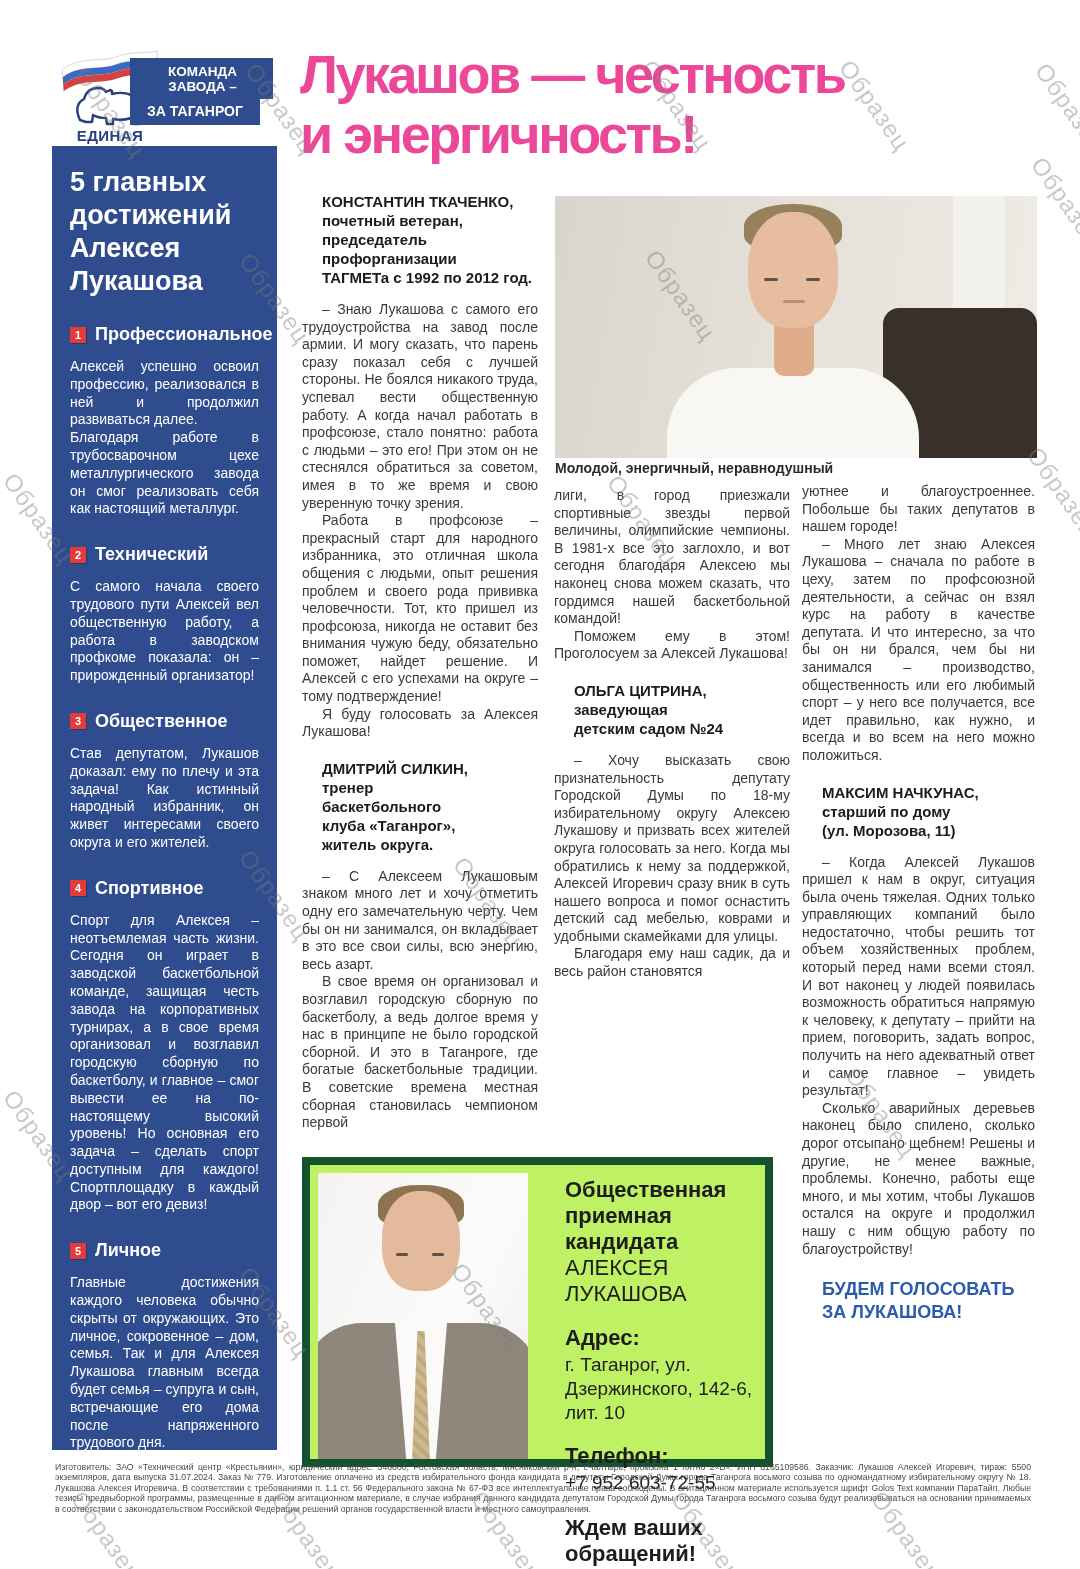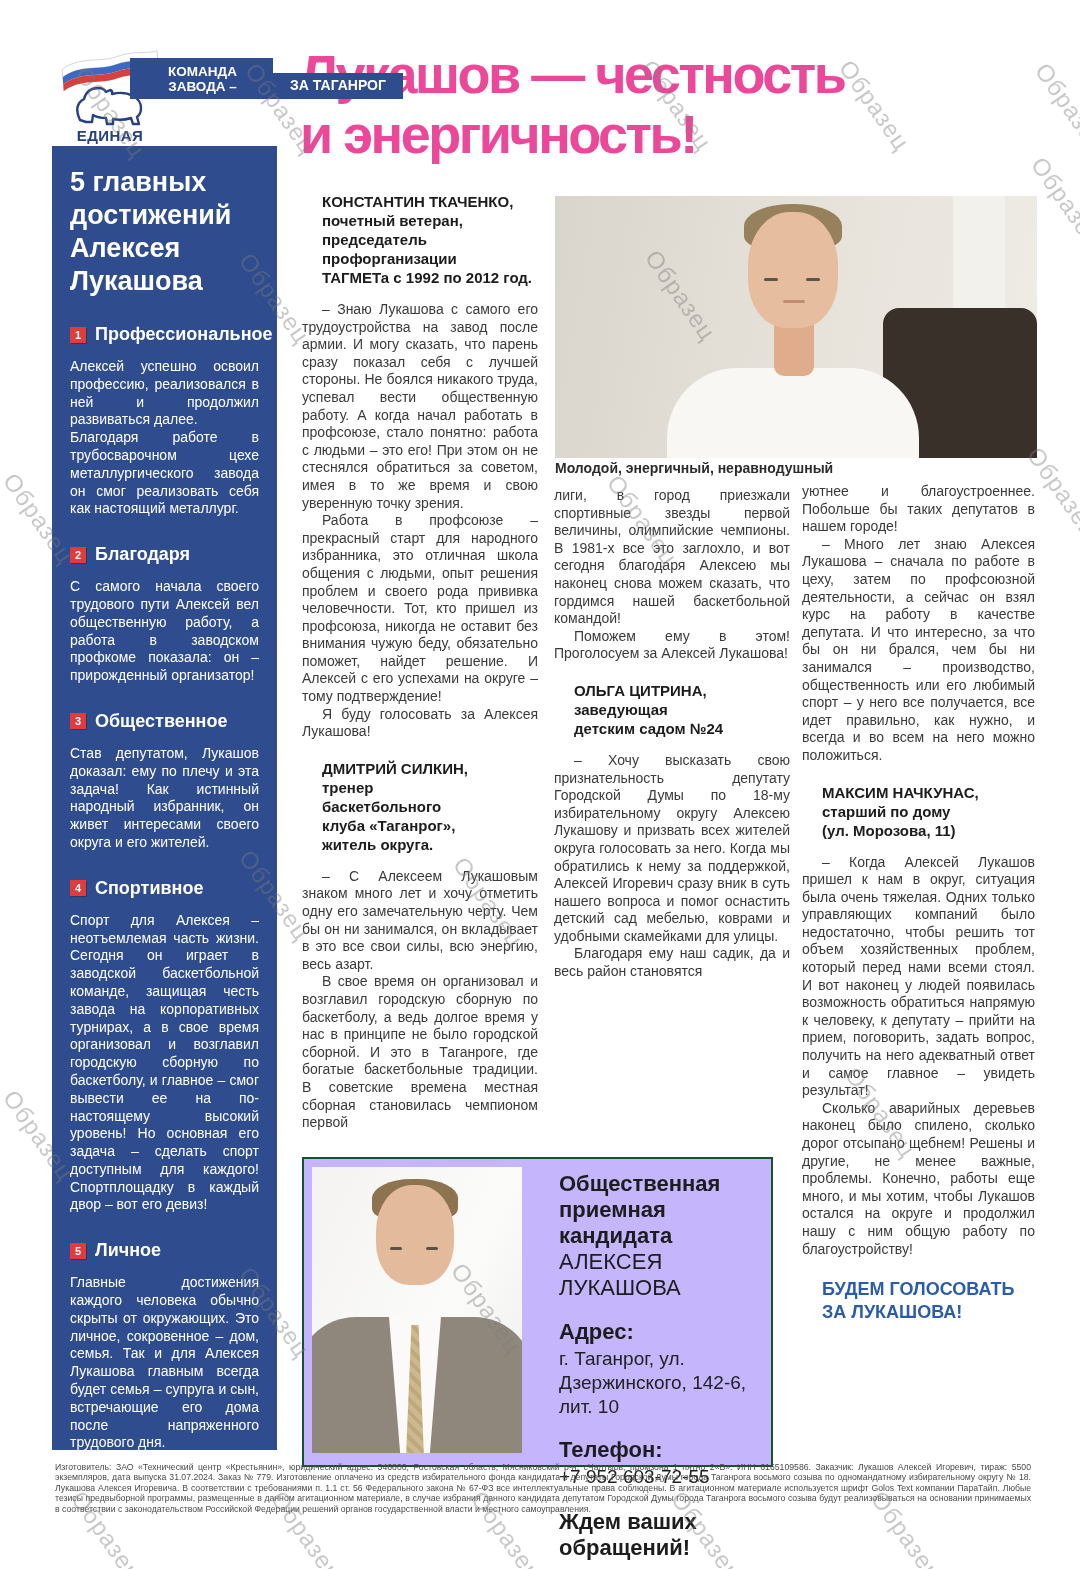--- a/index.html
+++ b/index.html
@@ -6,21 +6,21 @@
   .page{position:relative;width:1080px;height:1569px;background:#ffffff;overflow:hidden;
         font-family:"Liberation Sans","DejaVu Sans",sans-serif;color:#333;margin:0 auto;}
   
   .wm{position:absolute;font-size:24px;color:rgba(125,125,125,0.42);font-weight:400;
       transform:rotate(55deg);transform-origin:left top;letter-spacing:1px;z-index:60;pointer-events:none;}
   
   .logo{position:absolute;left:50px;top:50px;width:120px;text-align:center;z-index:2;}
   .logo svg{display:block;margin:0 auto;}
   .logo-text{font-weight:bold;font-size:15px;line-height:16px;color:#27407e;letter-spacing:.4px;}
   
-  .badge{position:absolute;left:130px;top:58px;z-index:3;display:flex;flex-direction:row;align-items:flex-end;}
+  .badge{position:absolute;left:130px;top:58px;z-index:3;display:flex;flex-direction:column;}
   .badge span{display:block;background:#2e4c8e;color:#fff;font-weight:bold;text-align:center;}
   .badge .b1{font-size:13.5px;padding:6px 10px 5px 12px;width:121px;}
   .badge .b2{font-size:14px;padding:4px 10px 6px 10px;width:110px;}
   
   .headline{position:absolute;left:300px;top:44px;width:745px;font-weight:bold;color:#ec4899;
             font-size:54px;line-height:60px;letter-spacing:-2.5px;z-index:2;}
   
   .sidebar{position:absolute;left:52px;top:146px;width:225px;height:1304px;background:#2e4c8e;color:#fff;
            box-sizing:border-box;padding:20px 18px 0 18px;z-index:2;}
   .sb-title{font-weight:bold;font-size:27px;line-height:33px;margin:0 0 26px 0;}
@@ -49,21 +49,21 @@
   .col3{left:802px;top:483px;width:233px;}
   .speaker{font-weight:bold;font-size:15px;line-height:19px;padding-left:20px;margin:18px 0 14px 0;color:#1c1c1c;}
   .speaker.first{margin-top:0;}
   .speaker .role{white-space:pre-line;}
   p.art{margin:0;text-indent:20px;text-align:justify;color:#3a3a3a;}
   p.art.noindent{text-indent:0;}
   .vote-cta{font-weight:bold;font-size:18px;line-height:23px;color:#2a5cab;padding-left:20px;
             margin-top:20px;white-space:pre-line;}
   
   .rbox{position:absolute;left:302px;top:1157px;width:471px;height:310px;box-sizing:border-box;
-        border:2px solid #14532d;background:#c4b5fd;z-index:2;}
+        border:8px solid #14532d;background:#bef264;z-index:2;}
   .rphoto{position:absolute;left:8px;top:8px;width:210px;height:286px;overflow:hidden;
           background:linear-gradient(115deg,#f4f3f1 0%,#fbfbfa 60%,#efeeec 100%);}
   .bp-hair{position:absolute;left:60px;top:12px;width:86px;height:42px;background:#8e7350;border-radius:46% 46% 30% 30%;}
   .bp-head{position:absolute;left:64px;top:18px;width:78px;height:100px;background:#e3ba9b;border-radius:46% 46% 42% 42%;}
   .bp-eye{position:absolute;width:12px;height:3px;background:#5d5044;border-radius:2px;top:62px;}
   .bp-suit{position:absolute;left:-16px;top:150px;width:238px;height:140px;background:#8f877b;border-radius:60px 60px 0 0;}
   .bp-shirt{position:absolute;left:77px;top:150px;width:52px;height:140px;background:#fbfaf8;
             clip-path:polygon(0 0,100% 0,78% 100%,22% 100%);}
   .bp-tie{position:absolute;left:94px;top:158px;width:18px;height:132px;background:repeating-linear-gradient(45deg,#cdb98f 0 5px,#bfa87c 5px 9px);
           clip-path:polygon(30% 0,70% 0,100% 100%,0 100%);}
@@ -138,21 +138,21 @@
         <span class="sb-num">1</span>
         <span class="sb-sec-title">Профессиональное</span>
       </div>
       <p class="sb-body">Алексей успешно освоил профессию, реализовался в ней и продолжил развиваться далее.
 Благодаря работе в трубосварочном цехе металлургического завода он смог реализовать себя как настоящий металлург.</p>
     </section>
 
     <section class="sb-sec">
       <div class="sb-head">
         <span class="sb-num">2</span>
-        <span class="sb-sec-title">Благодаря</span>
+        <span class="sb-sec-title">Технический</span>
       </div>
       <p class="sb-body">С самого начала своего трудового пути Алексей вел общественную работу, а работа в заводском профкоме показала: он – прирожденный организатор!</p>
     </section>
 
     <section class="sb-sec">
       <div class="sb-head">
         <span class="sb-num">3</span>
         <span class="sb-sec-title">Общественное</span>
       </div>
       <p class="sb-body">Став депутатом, Лукашов доказал: ему по плечу и эта задача! Как истинный народный избранник, он живет интересами своего округа и его жителей.</p>

